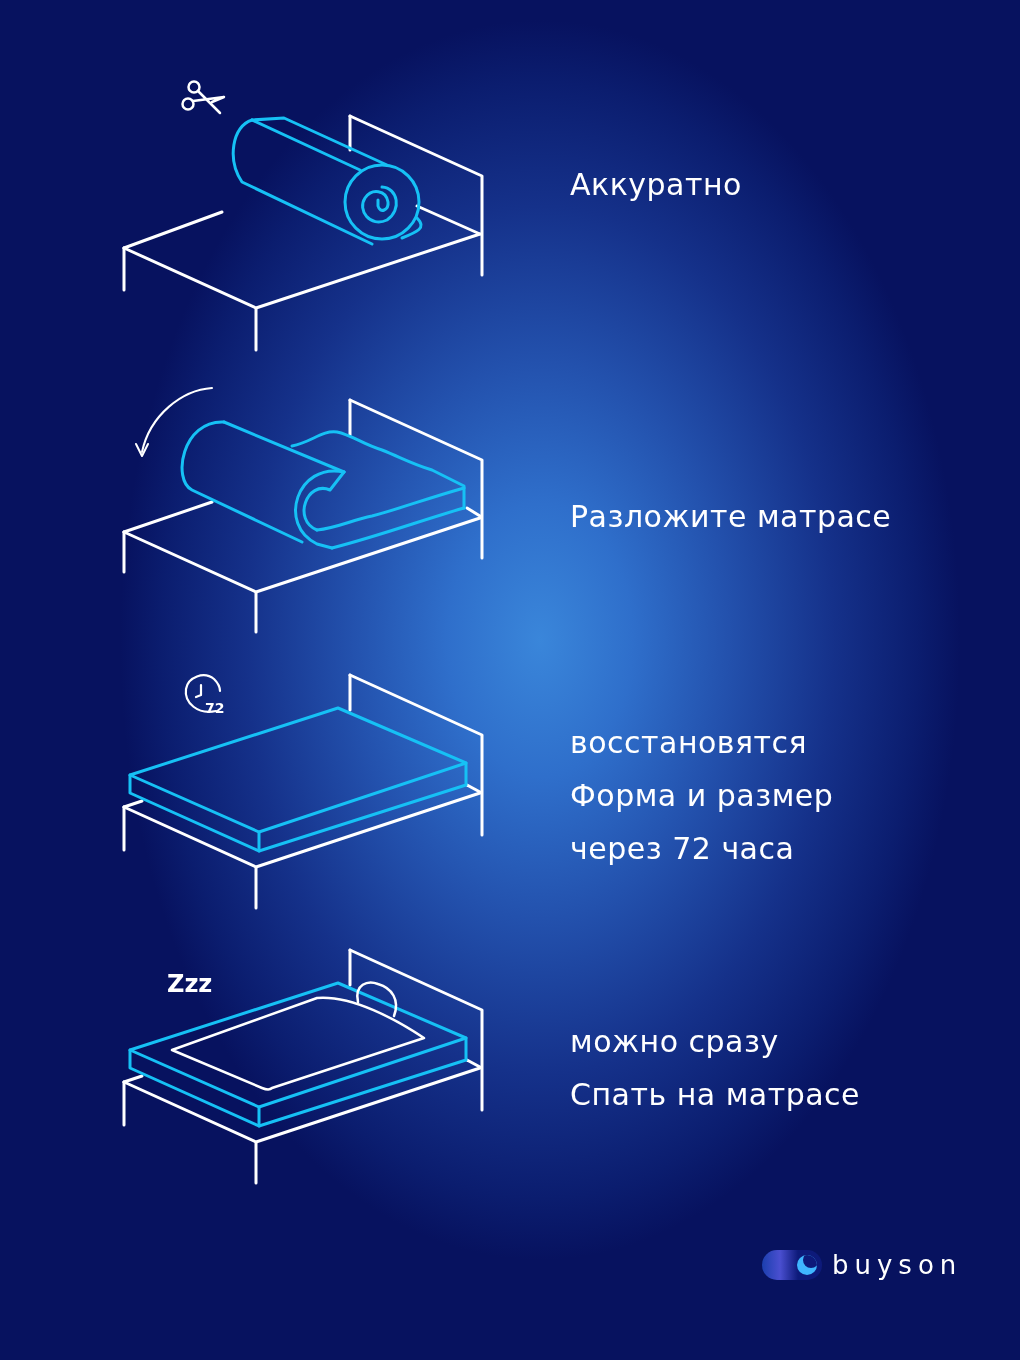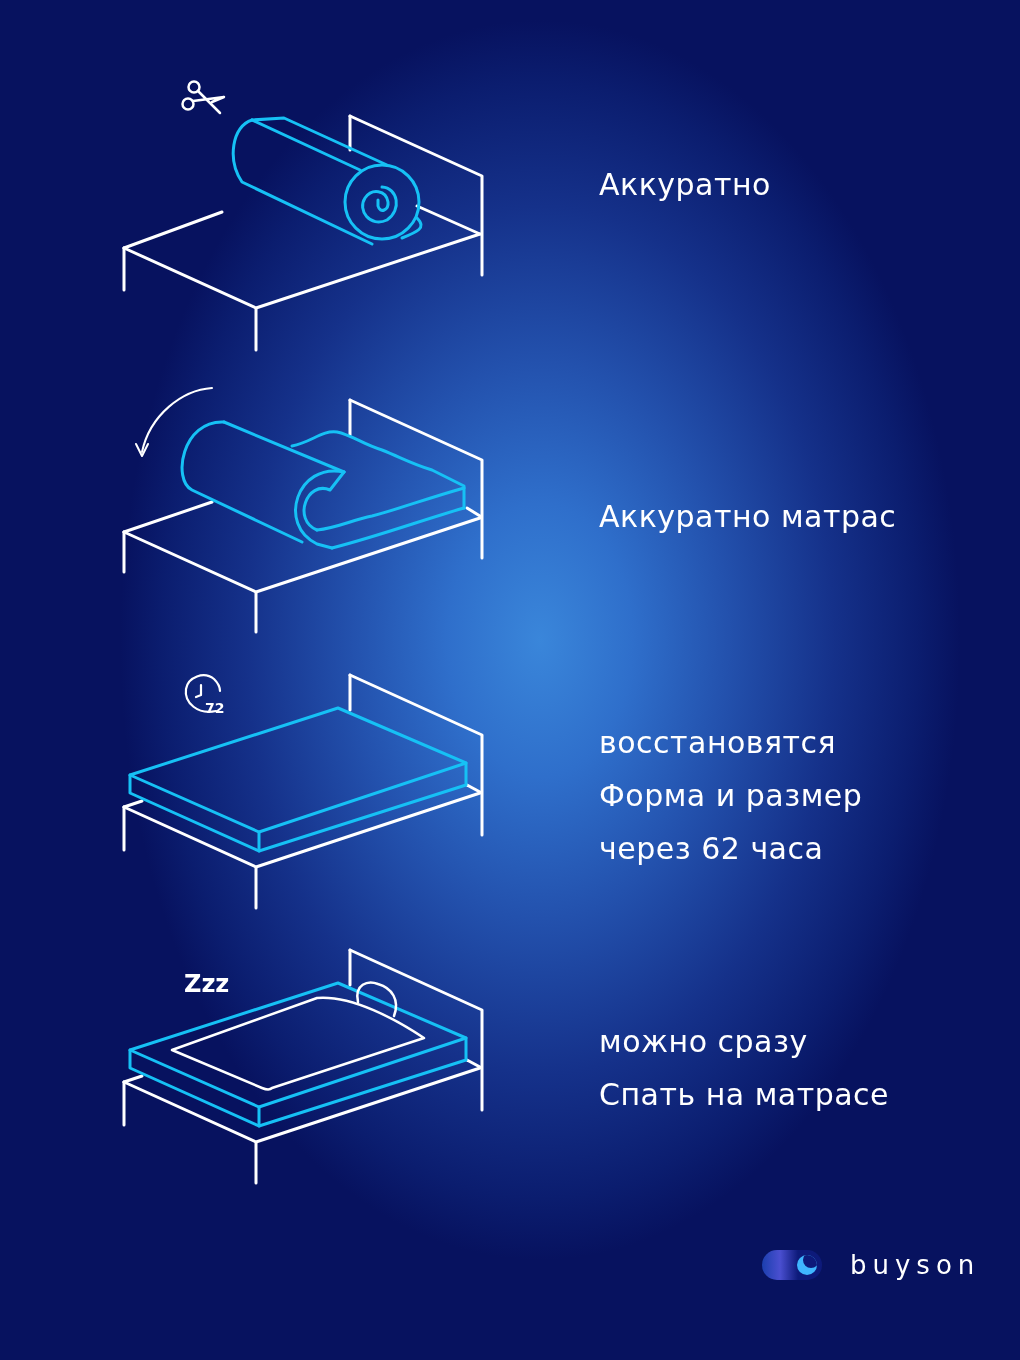--- a/index.html
+++ b/index.html
@@ -13,25 +13,25 @@
         radial-gradient(ellipse 420px 620px at 540px 640px, #3a86da 0%, #2f6fcb 22%, #2351ad 45%, #15318a 70%, #0b1d6f 90%, rgba(7,18,96,0) 100%),
         #07125f;
       overflow: hidden;
     }
     .step { position: absolute; left: 0; width: 1020px; }
     .illus { position: absolute; left: 112px; width: 380px; }
     .illus svg { display: block; width: 380px; }
     .caption {
       position: absolute; left: 570px;
       color: #ffffff; font-size: 30px; line-height: 53px;
-      letter-spacing: 0.5px; font-family: "DejaVu Sans", sans-serif; margin-left: 29px;
+      letter-spacing: 0.5px; font-family: "DejaVu Sans", sans-serif;
     }
     .caption div { white-space: nowrap; }
     .zzz {
-      position: absolute; left: 184px; top: 970px;
+      position: absolute; left: 167px; top: 970px;
       color: #fff; font-weight: bold; font-size: 24px;
       font-family: "DejaVu Sans", sans-serif;
       text-align: center;
     }
     .logo {
       position: absolute; left: 762px; top: 1248px; height: 34px;
       display: flex; align-items: center;
     }
     .logo-pill {
       width: 60px; height: 30px; border-radius: 15px;
@@ -40,21 +40,21 @@
     }
     .logo-moon {
       position: absolute; right: 5px; top: 5px; width: 20px; height: 20px;
       border-radius: 50%; background: #3fb6ff; overflow: hidden;
     }
     .logo-moon::after {
       content: ""; position: absolute; left: 6px; top: -3px;
       width: 16px; height: 16px; border-radius: 50%; background: #0d1a7a;
     }
     .logo-text {
-      margin-left: 28px; color: #fff; font-size: 26px; letter-spacing: 6px;
+      margin-left: 10px; color: #fff; font-size: 26px; letter-spacing: 6px;
       font-family: "DejaVu Sans", sans-serif;
     }
   </style>
 </head>
 <body>
 
 <div id="canvas">
 
   <div class="step">
     <div class="illus" style="top:70px;">
@@ -109,21 +109,21 @@
           <path d="M112 42 L232 92"></path>
           <path d="M180 66 C200 62 210 50 225 52 C240 55 250 64 270 70 C290 78 300 84 320 90 L352 106 L352 128"></path>
           <path d="M232 92 C185 82 165 145 205 164 L220 168"></path>
           <path d="M232 92 L218 110 C195 100 180 140 205 150"></path>
           <path d="M205 150 C225 148 240 140 260 136 C290 128 310 120 352 108"></path>
           <path d="M220 168 C270 155 310 140 352 128"></path>
         </g>
       </svg>
     </div>
     <div class="caption" style="top:490px;">
-      <div>Аккуратно матрас</div>
+      <div>Разложите матрасе</div>
     </div>
   </div>
 
   <div class="step">
     <div class="illus" style="top:665px;">
       <svg viewBox="0 0 380 250" height="250" fill="none" stroke-linecap="round" stroke-linejoin="round">
         <g stroke="#fff" stroke-width="2.2">
           <path d="M104 46 C86 50 72 38 74 24 C76 12 92 6 102 14 C106 18 108 22 108 26"></path>
           <path d="M89 20 L89 30 L84 32"></path>
           <text x="93" y="48" fill="#fff" stroke="none" font-size="14" font-weight="bold" font-family="DejaVu Sans, sans-serif">72</text>
@@ -140,21 +140,21 @@
         <g stroke="#16c1f5" stroke-width="3">
           <path d="M18 110 L226 43 L354 98 L147 167 Z"></path>
           <path d="M18 110 L18 128 L147 186 L354 120 L354 98"></path>
           <path d="M147 167 L147 186"></path>
         </g>
       </svg>
     </div>
     <div class="caption" style="top:716px;">
       <div>восстановятся</div>
       <div>Форма и размер</div>
-      <div>через 62 часа</div>
+      <div>через 72 часа</div>
     </div>
   </div>
 
   <div class="step">
     <div class="zzz">Zzz</div>
     <div class="illus" style="top:940px;">
       <svg viewBox="0 0 380 250" height="250" fill="none" stroke-linecap="round" stroke-linejoin="round">
         <g stroke="#fff" stroke-width="3">
           <path d="M238 10 L238 45"></path>
           <path d="M238 10 L370 70 L370 170"></path>

